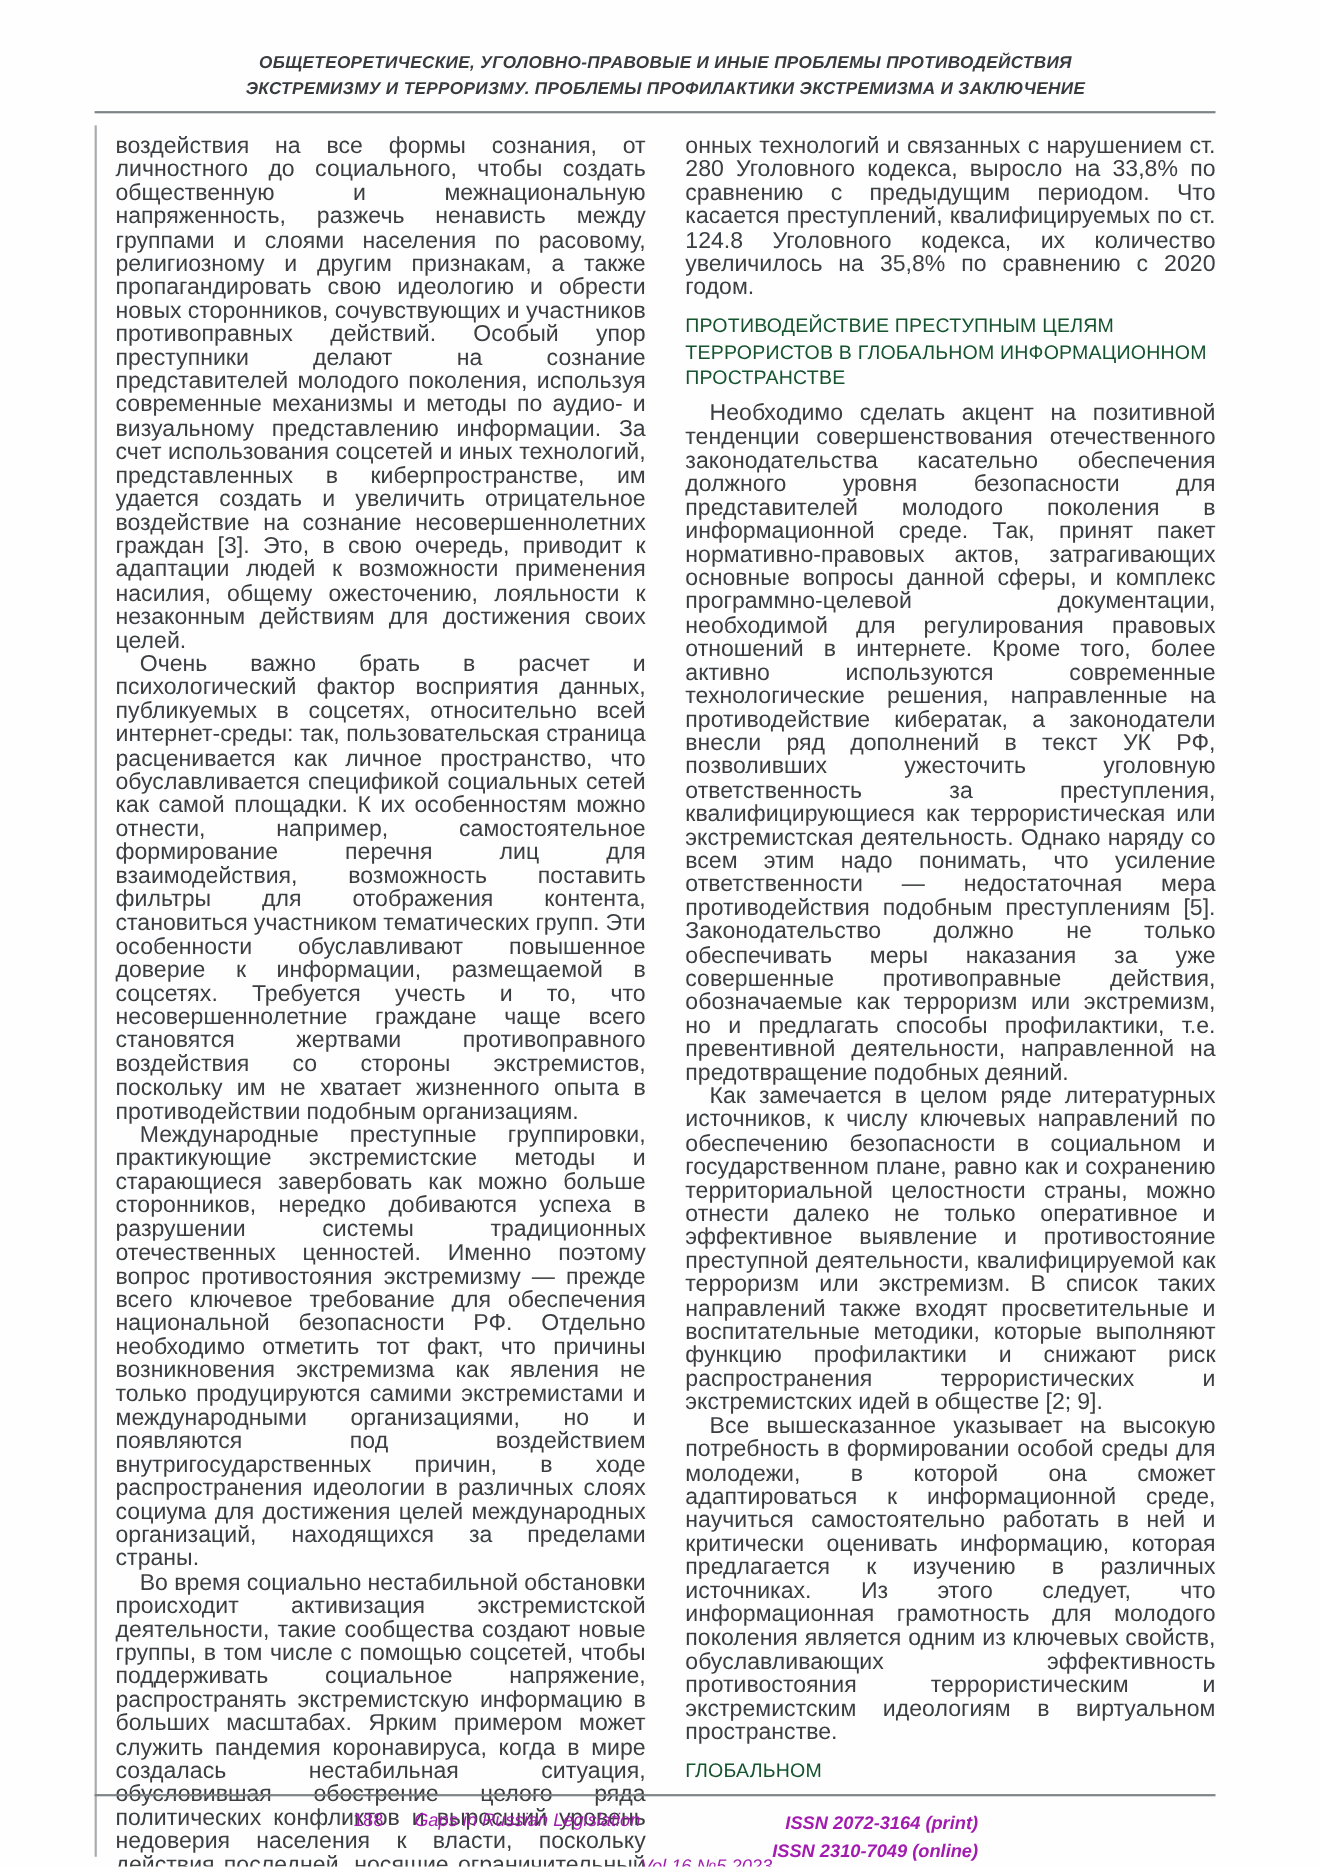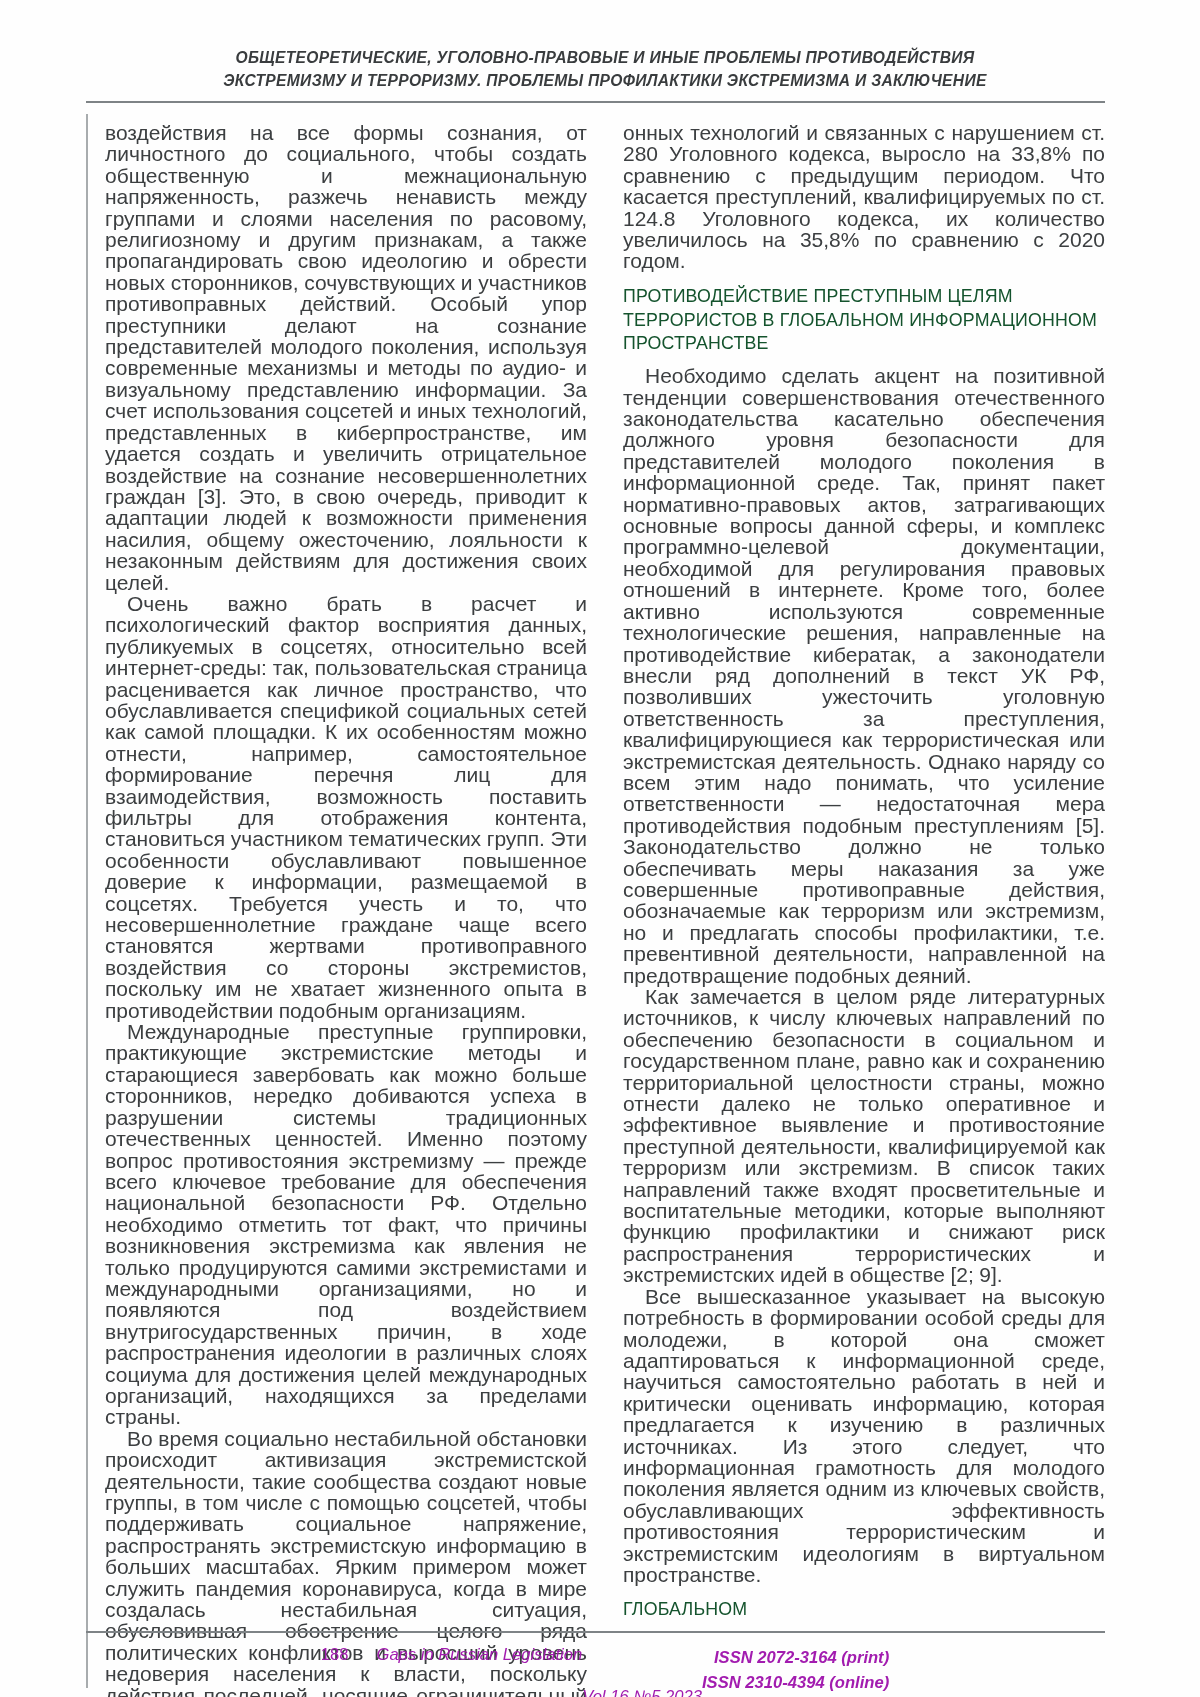--- a/index.html
+++ b/index.html
@@ -133,17 +133,17 @@
   <div class="footer-rule"></div>
 
   <footer class="footer">
     <div class="footer-left">
       <span class="page-number">188</span>
       <span class="journal-title">Gaps in Russian Legislation</span>
     </div>
     <div class="issue">Vol.16 №5  2023</div>
     <div class="issn">
       <div>ISSN 2072-3164 (print)</div>
-      <div>ISSN 2310-4394 (online)</div>
+      <div>ISSN 2310-7049 (online)</div>
     </div>
   </footer>
 
 </div>
 
 </body></html>

